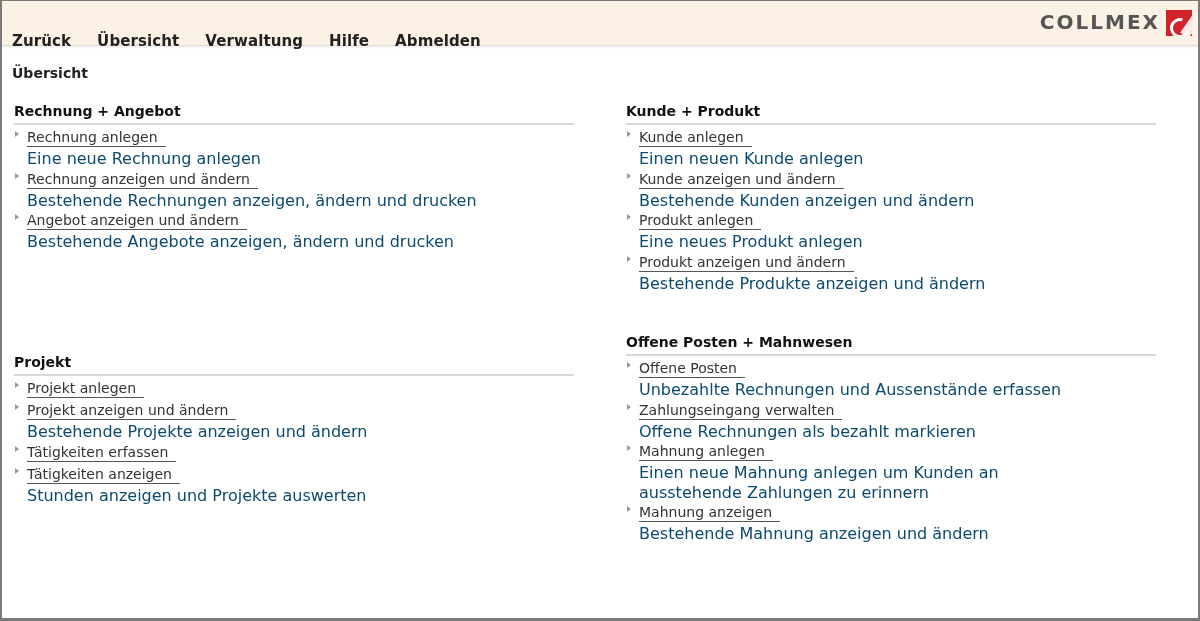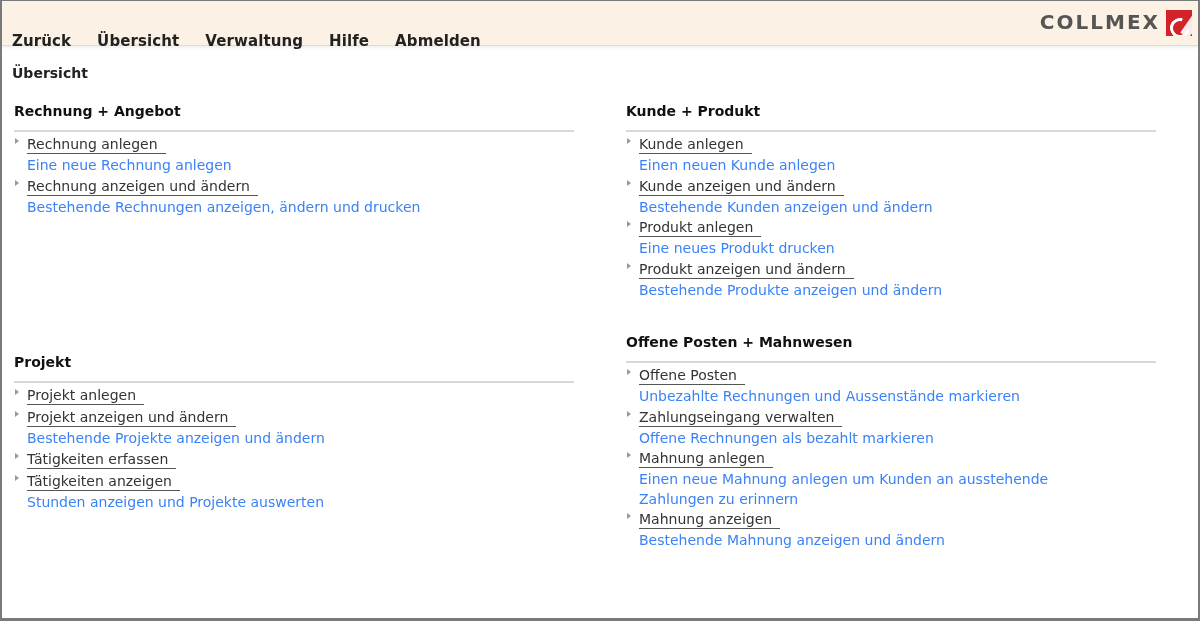--- a/index.html
+++ b/index.html
@@ -42,35 +42,35 @@
   .logo-mark::after {
     content: ""; position: absolute; right: -6px; top: -2px; width: 10px; height: 30px;
     background: #fff; transform: rotate(35deg); opacity: .9;
   }
   .page-title {
     position: absolute; left: 12px; top: 65px; font-weight: bold; font-size: 14px; color: #222;
   }
   .section { position: absolute; width: 560px; }
   .section h2 {
     margin: 0; font-size: 14px; font-weight: bold; color: #111;
-    padding-bottom: 11px; border-bottom: 2px solid #d8d8d8; width: 560px;
+    padding-bottom: 4px; border-bottom: 2px solid #d8d8d8; width: 560px;
   }
   .items { margin: 2px 0 0 0; padding: 0; list-style: none; }
   .item { position: relative; padding-left: 13px; }
   .item .bullet {
     position: absolute; left: 1px; top: 4px; width: 0; height: 0;
     border-top: 3.5px solid transparent; border-bottom: 3.5px solid transparent;
     border-left: 4px solid #999;
   }
   .item a {
     display: inline-block; font-size: 14px; color: #333; line-height: 19.5px;
     text-decoration: none; border-bottom: 1px solid #555; padding-right: 8px;
     line-height: 17px; margin-bottom: 2px; cursor: pointer;
   }
-  .item .desc { font-size: 14px; color: #3b82f6; line-height: 19.5px; }
+  .item .desc { font-size: 16px; color: #0c4a6e; line-height: 19.5px; }
   #sec-0 { left: 14px; top: 103px; }
   #sec-1 { left: 626px; top: 103px; width: 530px; }
   #sec-1 h2 { width: 530px; }
   #sec-2 { left: 14px; top: 354px; }
   #sec-3 { left: 626px; top: 334px; width: 530px; }
   #sec-3 h2 { width: 530px; }
   .desc.narrow { width: 510px; }
 </style>
 </head>
 <body>
@@ -99,40 +99,45 @@
     <li class="item">
       <span class="bullet"></span>
       <a>Rechnung anlegen</a>
       <div class="desc">Eine neue Rechnung anlegen</div>
     </li>
     <li class="item">
       <span class="bullet"></span>
       <a>Rechnung anzeigen und ändern</a>
       <div class="desc">Bestehende Rechnungen anzeigen, ändern und drucken</div>
     </li>
+    <li class="item">
+      <span class="bullet"></span>
+      <a>Angebot anzeigen und ändern</a>
+      <div class="desc">Bestehende Angebote anzeigen, ändern und drucken</div>
+    </li>
   </ul>
 </div>
 
 <div class="section" id="sec-1">
   <h2>Kunde + Produkt</h2>
   <ul class="items">
     <li class="item">
       <span class="bullet"></span>
       <a>Kunde anlegen</a>
       <div class="desc">Einen neuen Kunde anlegen</div>
     </li>
     <li class="item">
       <span class="bullet"></span>
       <a>Kunde anzeigen und ändern</a>
       <div class="desc">Bestehende Kunden anzeigen und ändern</div>
     </li>
     <li class="item">
       <span class="bullet"></span>
       <a>Produkt anlegen</a>
-      <div class="desc">Eine neues Produkt drucken</div>
+      <div class="desc">Eine neues Produkt anlegen</div>
     </li>
     <li class="item">
       <span class="bullet"></span>
       <a>Produkt anzeigen und ändern</a>
       <div class="desc">Bestehende Produkte anzeigen und ändern</div>
     </li>
   </ul>
 </div>
 
 <div class="section" id="sec-2">
@@ -158,21 +163,21 @@
     </li>
   </ul>
 </div>
 
 <div class="section" id="sec-3">
   <h2>Offene Posten + Mahnwesen</h2>
   <ul class="items">
     <li class="item">
       <span class="bullet"></span>
       <a>Offene Posten</a>
-      <div class="desc">Unbezahlte Rechnungen und Aussenstände markieren</div>
+      <div class="desc">Unbezahlte Rechnungen und Aussenstände erfassen</div>
     </li>
     <li class="item">
       <span class="bullet"></span>
       <a>Zahlungseingang verwalten</a>
       <div class="desc">Offene Rechnungen als bezahlt markieren</div>
     </li>
     <li class="item">
       <span class="bullet"></span>
       <a>Mahnung anlegen</a>
       <div class="desc narrow" style="width:460px">Einen neue Mahnung anlegen um Kunden an ausstehende Zahlungen zu erinnern</div>

